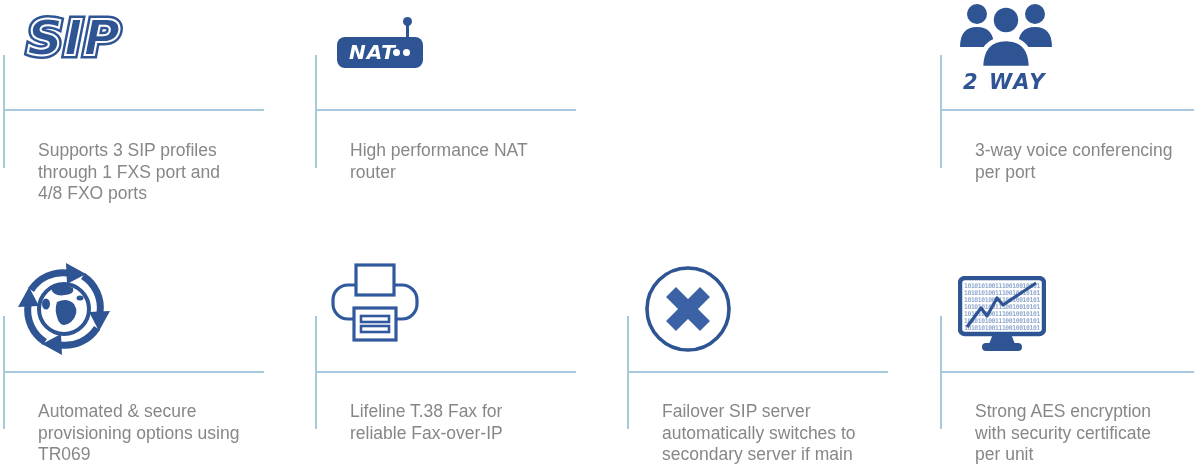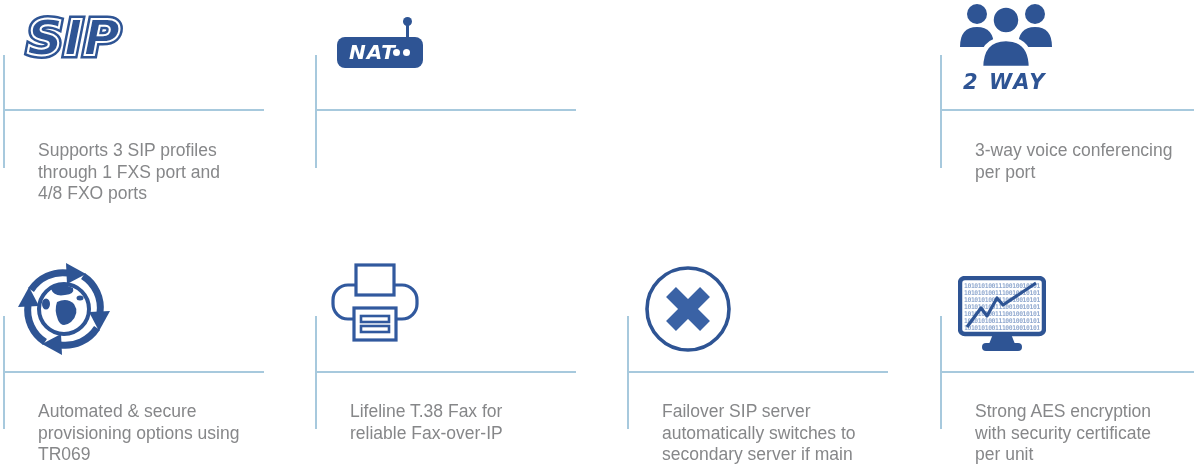--- a/index.html
+++ b/index.html
@@ -73,20 +73,22 @@
     <div class="hline"></div>
     <div class="icon nat-icon">
       <span class="nat-antenna-dot"></span>
       <span class="nat-antenna"></span>
       <div class="nat-body">
         <span class="nat-text">NAT</span>
         <span class="nat-dot d1"></span>
         <span class="nat-dot d2"></span>
       </div>
     </div>
+    <p class="feature-text">High performance NAT
+router</p>
   </div>
 
 
   <div class="cell row0 col3">
     <div class="vline"></div>
     <div class="hline"></div>
     <svg class="icon people-svg" width="96" height="68" viewBox="0 0 96 68">
       <g fill="var(--icon-blue,#2e5494)">
         <circle cx="19" cy="13" r="10"></circle>
         <path d="M2 46 Q2 26 19 26 Q36 26 36 46 Z"></path>

